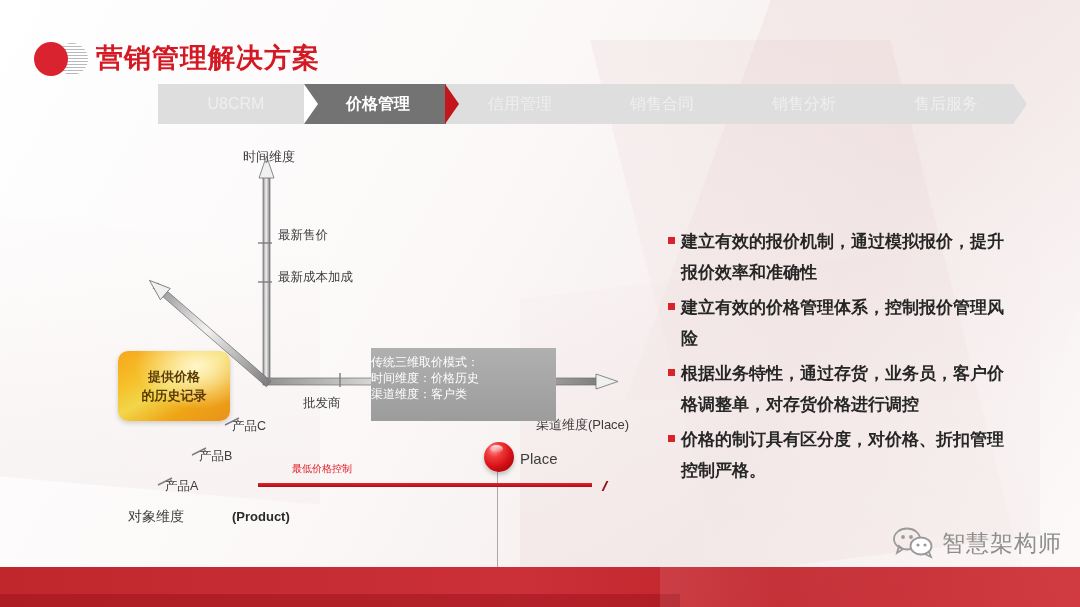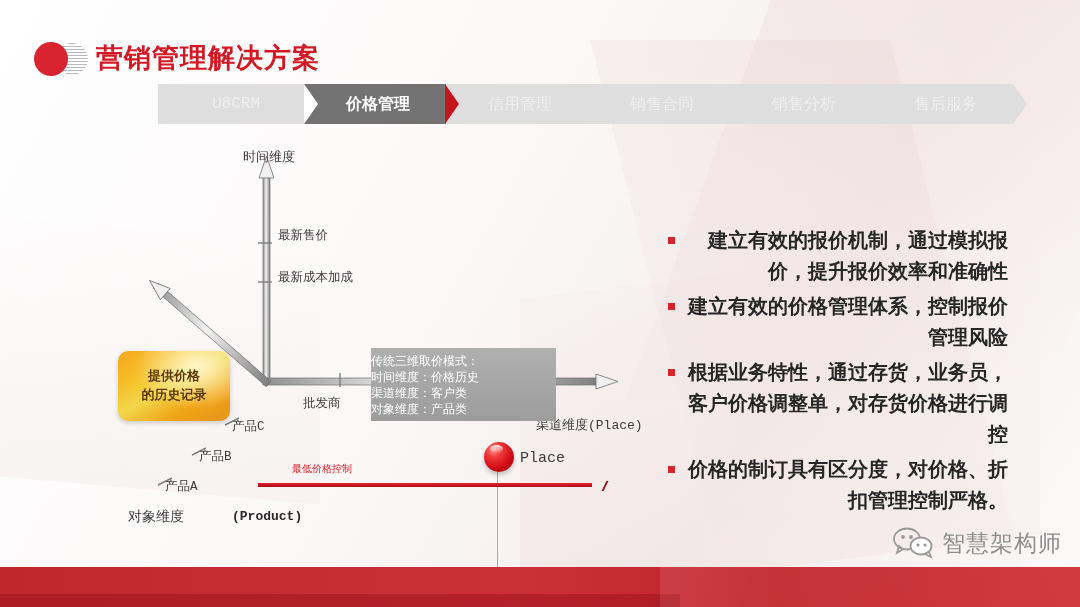--- a/index.html
+++ b/index.html
@@ -6,21 +6,21 @@
     margin: 0;
     padding: 0;
     background: #ffffff;
   }
   .slide {
     position: relative;
     width: 1080px;
     height: 607px;
     overflow: hidden;
     background: #ffffff;
-    font-family: Liberation Mono, monospace;
+    font-family: Liberation Sans, sans-serif;
   }
 
   
   .bg-base {
     position: absolute; inset: 0;
     background: linear-gradient(120deg, #ffffff 0%, #fbf7f7 45%, #f6eeee 70%, #fdfafa 100%);
   }
   .bg-facet {
     position: absolute;
     background: linear-gradient(135deg, rgba(226,200,200,0.28), rgba(255,255,255,0));
@@ -218,21 +218,21 @@
   .h-guide {
     position: absolute; left: 240px; top: 458px;
     width: 258px; height: 1px; background: #bbbbbb;
   }
 
   
   .bullets {
     position: absolute; left: 668px; top: 226px;
     width: 340px;
     color: #262626;
-    font-size: 20px; font-weight: bold; line-height: 31px; text-align: right;
+    font-size: 17px; font-weight: bold; line-height: 31px;
   }
   .bullet-item { position: relative; padding-left: 13px; margin-bottom: 4px; }
   .bullet-mark {
     position: absolute; left: 0; top: 11px;
     width: 7px; height: 7px; background: #d8232a;
   }
 
   
   .footer-bar {
     position: absolute; left: 0; bottom: 0; width: 1080px; height: 40px;
@@ -357,21 +357,20 @@
 
     <div class="callout">
       <span>提供价格</span>
       <span>的历史记录</span>
     </div>
 
     <div class="info-box">
       <div>传统三维取价模式：</div>
       <div>时间维度：价格历史</div>
       <div>渠道维度：客户类</div>
-      <div>对象维度：产品类</div>
     </div>
 
     <div class="priority-box">
       <div class="priority-title">自定义取价优先级</div>
 
       <div class="pr-brace"></div>
       <div class="pr-r1">客户 + 商品</div>
 
     </div>
   </div>

